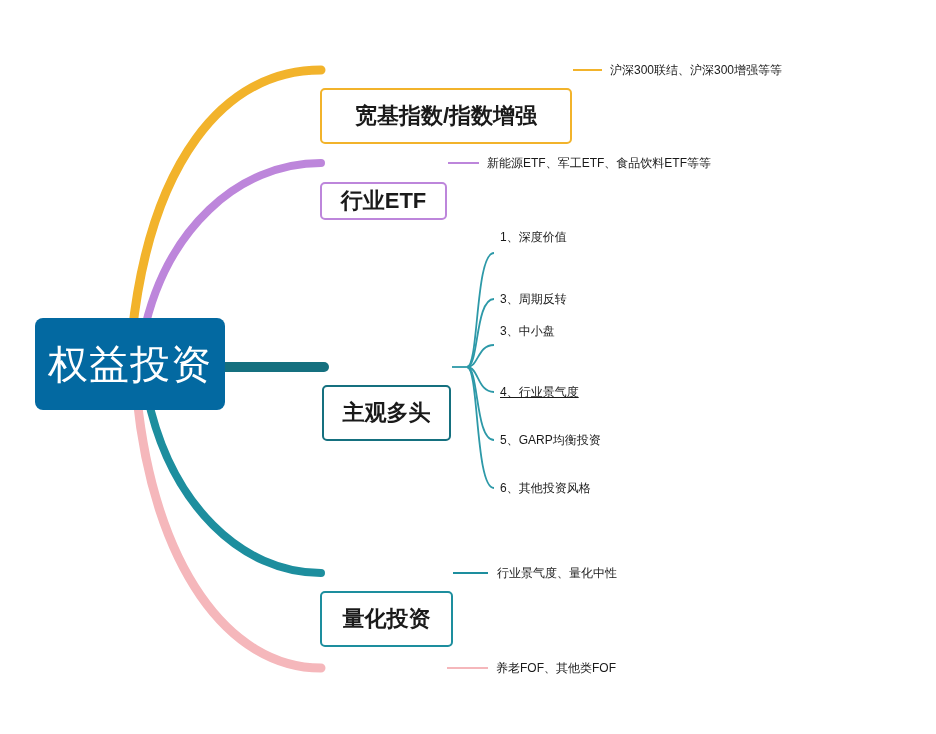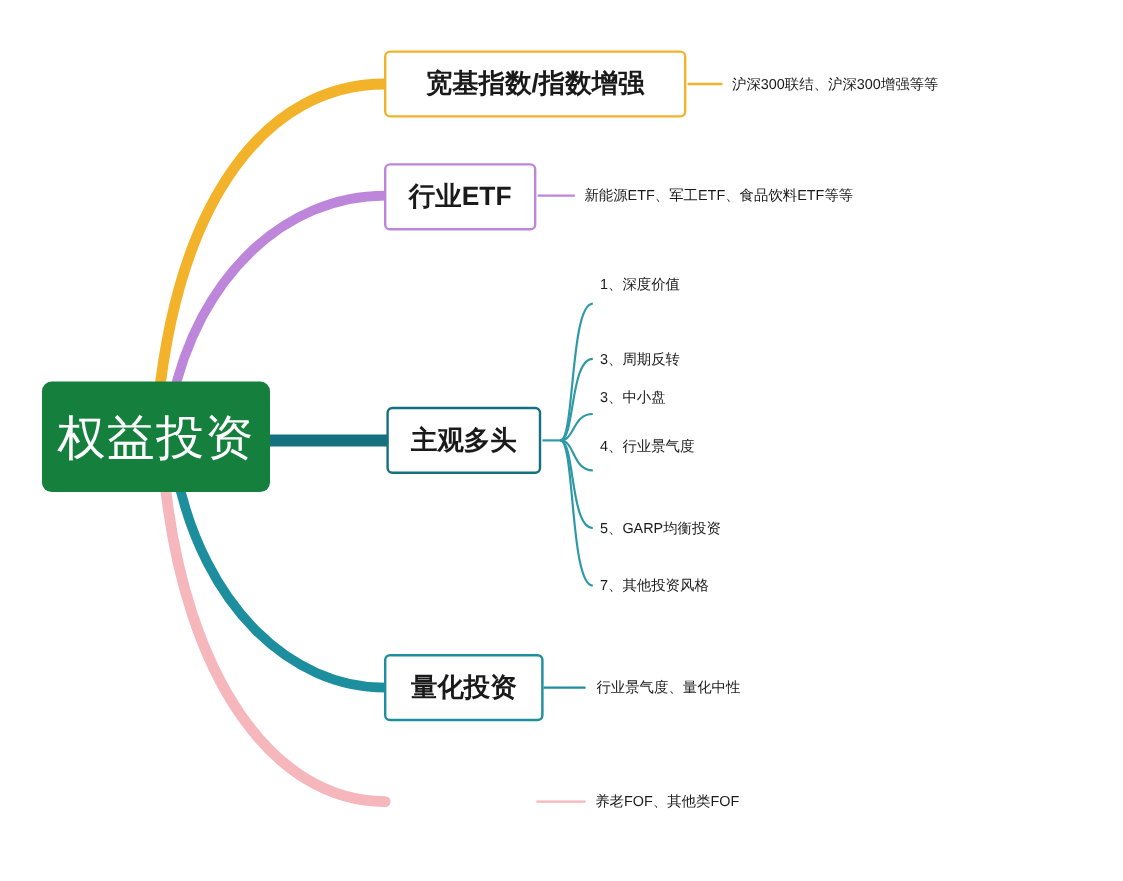--- a/index.html
+++ b/index.html
@@ -27,20 +27,21 @@
   .node {
     position: absolute;
     display: flex; align-items: center; justify-content: center;
     background: #ffffff;
     border: 2.5px solid #cccccc;
     border-radius: 5px;
     font-weight: bold;
     font-size: 22px;
     color: #1a1a1a;
     white-space: nowrap;
+    margin-top: 46px;
   }
   .leaf {
     position: absolute;
     font-size: 12px;
     color: #1a1a1a;
     white-space: nowrap;
     height: 22px;
     line-height: 22px;
   }
 </style>
@@ -64,49 +65,49 @@
 
     <path d="M 452 367 L 467 367" fill="none" stroke-width="1.8" stroke="#2D99A8"></path>
     <path d="M 467 367 C 479 367, 475 253, 494 253" fill="none" stroke-width="1.8" stroke="#2D99A8"></path>
     <path d="M 467 367 C 479 367, 475 299, 494 299" fill="none" stroke-width="1.8" stroke="#2D99A8"></path>
     <path d="M 467 367 C 479 367, 477 345, 494 345" fill="none" stroke-width="1.8" stroke="#2D99A8"></path>
     <path d="M 467 367 C 479 367, 477 392, 494 392" fill="none" stroke-width="1.8" stroke="#2D99A8"></path>
     <path d="M 467 367 C 479 367, 475 440, 494 440" fill="none" stroke-width="1.8" stroke="#2D99A8"></path>
     <path d="M 467 367 C 479 367, 475 488, 494 488" fill="none" stroke-width="1.8" stroke="#2D99A8"></path>
   </svg>
 
-  <div class="root" style="background-color: #15803d;">
+  <div class="root" style="background-color: #0369a1;">
     <span>权益投资</span>
   </div>
 
   <div class="node" style="left: 320px; top: 42px; width: 252px; height: 56px; border-color: rgb(242, 179, 43);">
     <span>宽基指数/指数增强</span>
   </div>
 
-  <div class="node" style="left: 320px; top: 136px; width: 127px; height: 56px; border-color: rgb(189, 134, 219);">
+  <div class="node" style="left: 320px; top: 136px; width: 127px; height: 38px; border-color: rgb(189, 134, 219);">
     <span>行业ETF</span>
   </div>
 
   <div class="node" style="left: 320px; top: 545px; width: 133px; height: 56px; border-color: rgb(29, 142, 158);">
     <span>量化投资</span>
   </div>
 
   <div class="node" style="left: 322px; top: 339px; width: 129px; height: 56px; border-color: rgb(21, 112, 127);">
     <span>主观多头</span>
   </div>
 
 
   <div class="leaf" style="left:610px; top:59px;">沪深300联结、沪深300增强等等</div>
 
   <div class="leaf" style="left:487px; top:152px;">新能源ETF、军工ETF、食品饮料ETF等等</div>
 
   <div class="leaf" style="left:500px; top:226px;">1、深度价值</div>
   <div class="leaf" style="left:500px; top:288px;">3、周期反转</div>
   <div class="leaf" style="left:500px; top:320px;">3、中小盘</div>
-  <div class="leaf" style="left:500px; top:361px;">4、行业景气度</div>
+  <div class="leaf" style="left:500px; top:381px;text-decoration:underline;">4、行业景气度</div>
   <div class="leaf" style="left:500px; top:429px;">5、GARP均衡投资</div>
-  <div class="leaf" style="left:500px; top:477px;">7、其他投资风格</div>
+  <div class="leaf" style="left:500px; top:477px;">6、其他投资风格</div>
 
   <div class="leaf" style="left:497px; top:562px;">行业景气度、量化中性</div>
 
   <div class="leaf" style="left:496px; top:657px;">养老FOF、其他类FOF</div>
 
 </div>
 
 </body></html>

